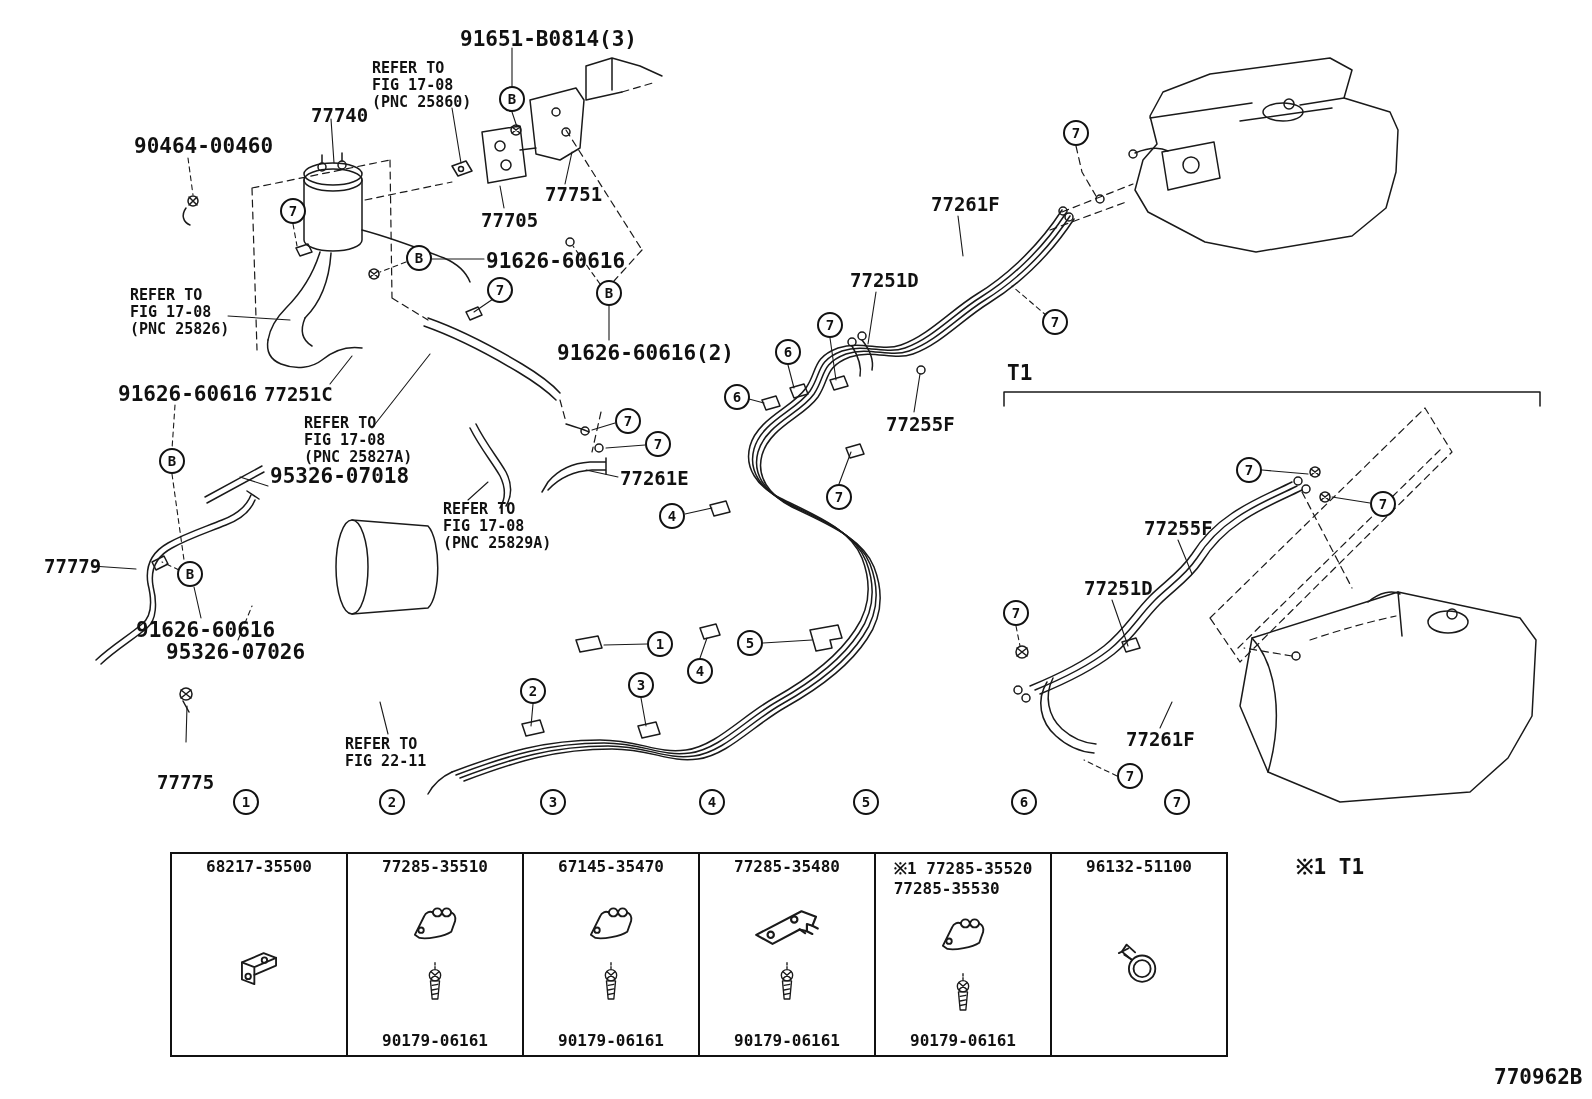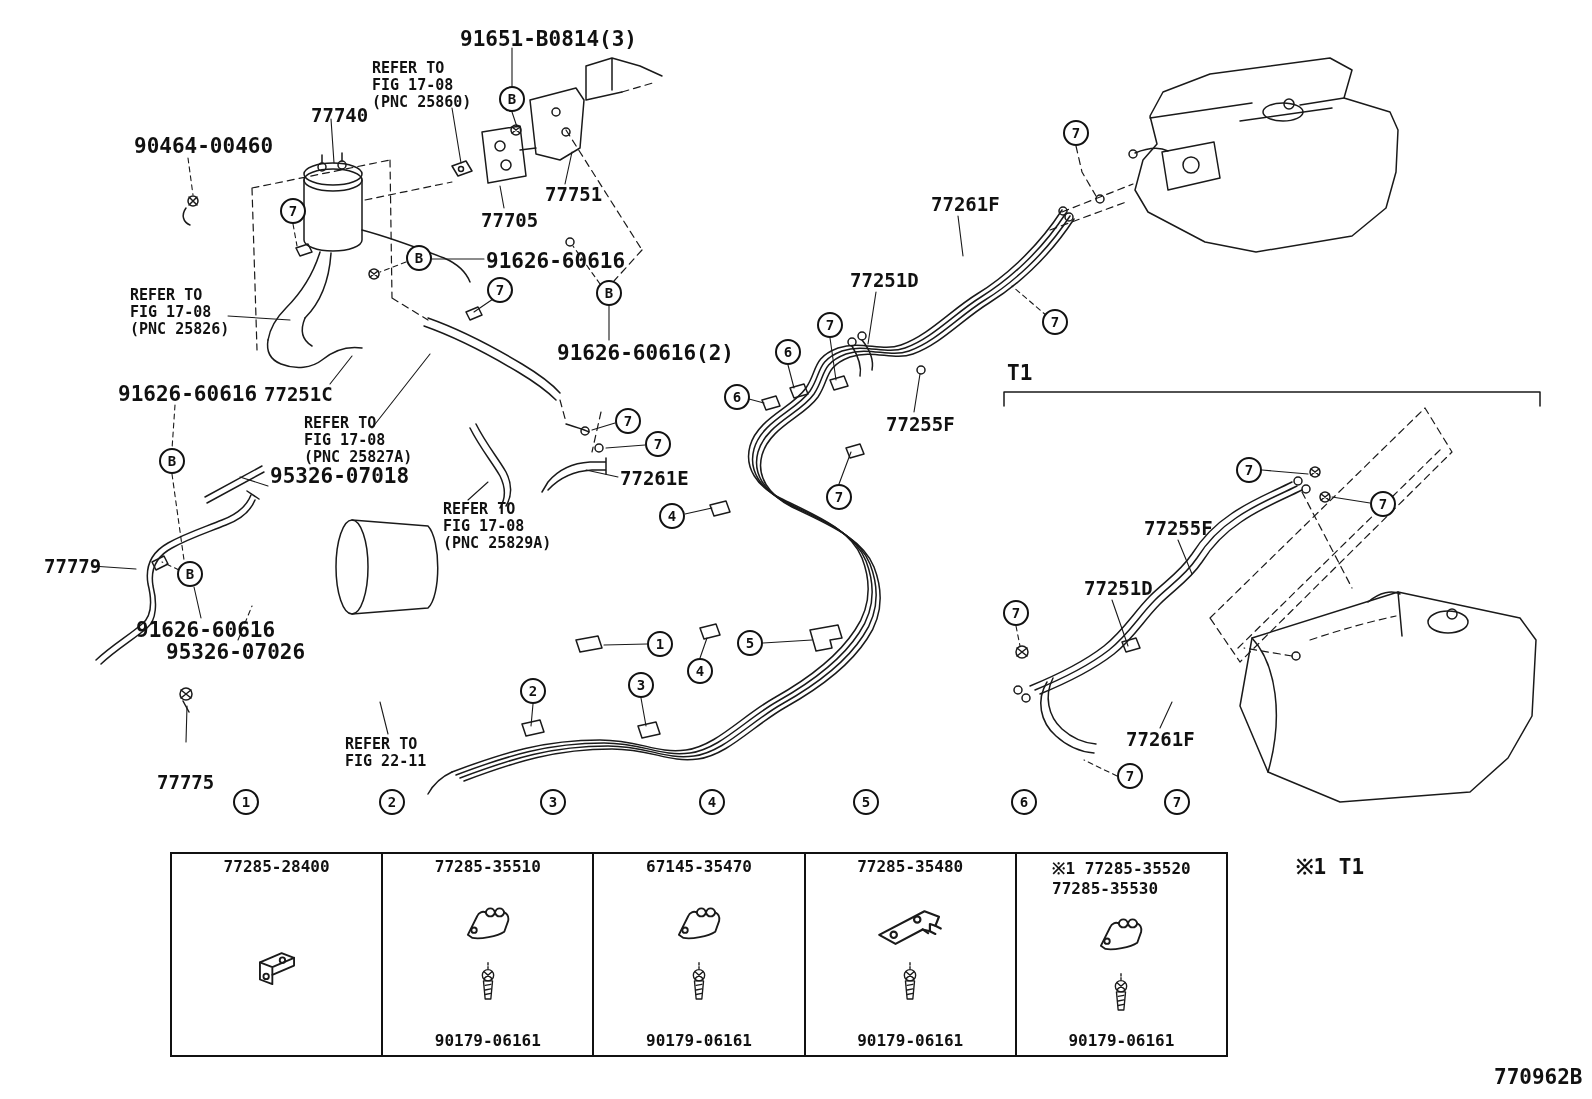--- a/index.html
+++ b/index.html
@@ -164,21 +164,21 @@
     <path d="M1122,642 L1136,638 L1140,648 L1126,652 Z"></path>
 
     <path class="lead" d="M512,48 L512,86 M512,112 L517,127 M331,119 L334,163 M565,184 L572,152 M504,208 L500,186 M484,259 L431,259 M609,305 L609,340 M228,316 L290,320 M330,384 L352,356 M268,486 L240,477 M618,477 L586,470 M92,566 L136,569 M201,618 L194,587 M186,742 L187,706 M388,734 L380,702 M876,292 L868,344 M958,216 L963,256 M914,412 L920,374 M1178,540 L1192,574 M1112,600 L1128,646 M1160,728 L1172,702 M1262,470 L1308,474 M1370,503 L1332,497 M493,299 L474,312 M615,423 L592,430 M645,445 L606,448 M830,338 L836,380 M839,484 L851,452 M788,365 L794,388 M749,399 L764,403 M685,514 L712,508 M700,658 L707,638 M647,644 L604,645 M533,704 L531,726 M641,698 L646,726 M763,643 L812,640 M452,108 L461,163 M468,500 L488,482 M372,428 L430,354"></path>
 
     <path class="dlead" d="M188,158 L193,195 M406,262 L380,272 M600,284 L573,246 M172,474 L184,560 M179,570 L162,562 M175,405 L172,449 M293,224 L297,246 M238,640 L252,606 M1016,626 L1020,646 M1117,776 L1084,760 M1047,316 L1012,286"></path>
   </svg>
 
   <div id="legend">
       <div class="cell">
         <div class="cell-top">
-          <div class="cell-part">77285-28400</div>
+          <div class="cell-part">68217-35500</div>
         </div>
         <div class="cell-mid">
           <div class="cell-icon">
             <svg viewBox="0 0 80 80">
               <g fill="none" stroke="#1a1a1a" stroke-width="2.4" stroke-linejoin="round" stroke-linecap="round">
                 <path d="M18,60 L18,38 L46,26 L62,32 L62,42 L34,54 L34,66 L18,60 Z"></path>
                 <path d="M18,38 L34,44 L34,54 M34,44 L62,32"></path>
                 <circle cx="47" cy="35" r="3.5"></circle>
                 <circle cx="26" cy="56" r="3.5"></circle>
               </g>
@@ -299,20 +299,37 @@
                 <circle cx="30" cy="24" r="10"></circle>
                 <path d="M23,18 L37,30 M23,30 L37,18"></path>
                 <path d="M22,34 L38,34 L35,66 L25,66 Z"></path>
                 <path d="M25,42 L35,40 M25,50 L35,48 M25,58 L35,56"></path>
               </g>
             </svg>
           </div>
         </div>
         <div class="cell-bottom">
           <div class="cell-part">90179-06161</div>
+        </div>
+      </div>
+      <div class="cell">
+        <div class="cell-top">
+          <div class="cell-part">96132-51100</div>
+        </div>
+        <div class="cell-mid">
+          <div class="cell-icon">
+            <svg viewBox="0 0 80 80">
+              <g fill="none" stroke="#1a1a1a" stroke-width="2.4" stroke-linejoin="round" stroke-linecap="round">
+                <circle cx="44" cy="46" r="17"></circle>
+                <circle cx="44" cy="46" r="11"></circle>
+                <path d="M30,34 L18,24 L24,15 L35,25"></path>
+                <path d="M26,20 L14,26 M21,28 L30,34"></path>
+              </g>
+            </svg>
+          </div>
         </div>
       </div>
     </div>
 <div class="lbl md" style="left: 460px; top: 28px;">91651-B0814(3)</div>
     <div class="lbl sm" style="left: 372px; top: 60px;">REFER TO
 FIG 17-08
 (PNC 25860)</div>
     <div class="lbl lg" style="left: 311px; top: 105px;">77740</div>
     <div class="lbl md" style="left: 134px; top: 135px;">90464-00460</div>
     <div class="lbl lg" style="left: 545px; top: 184px;">77751</div>

